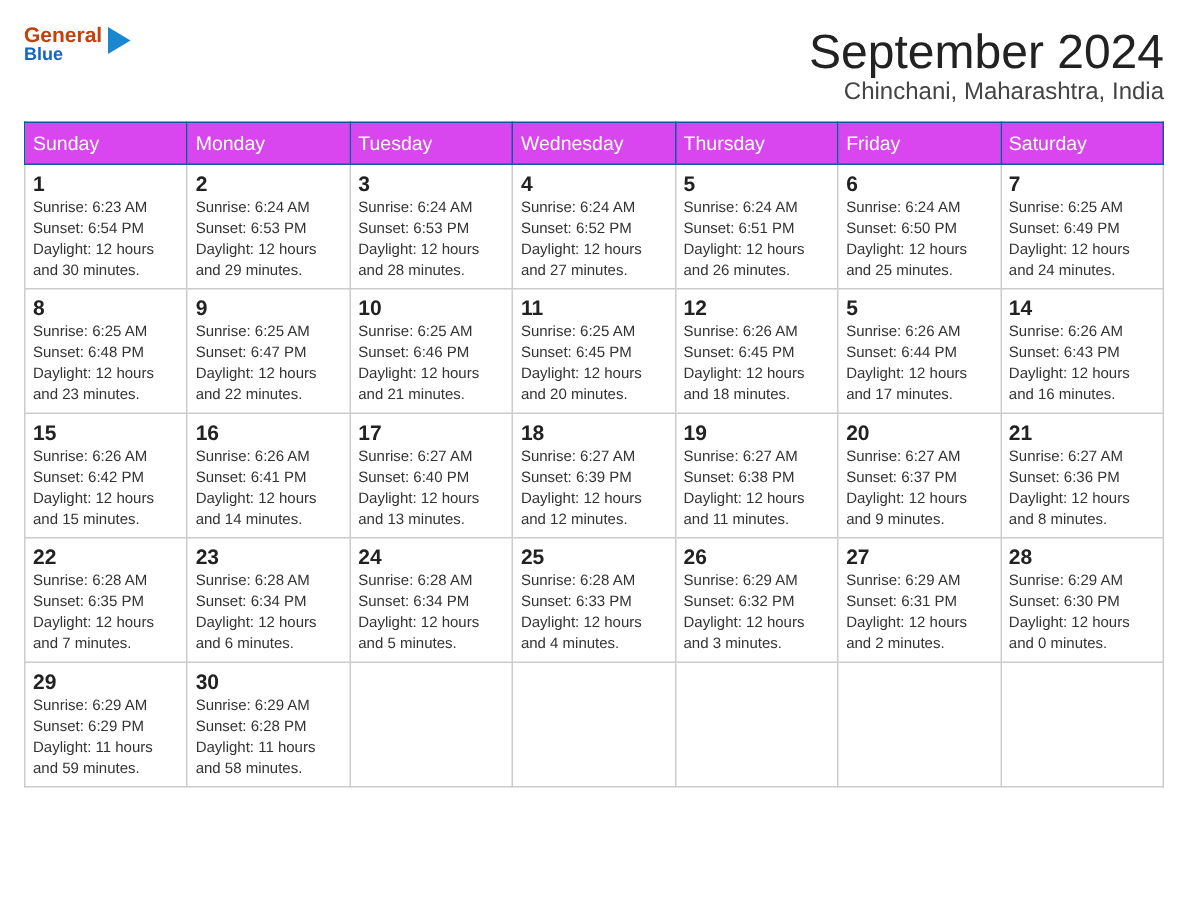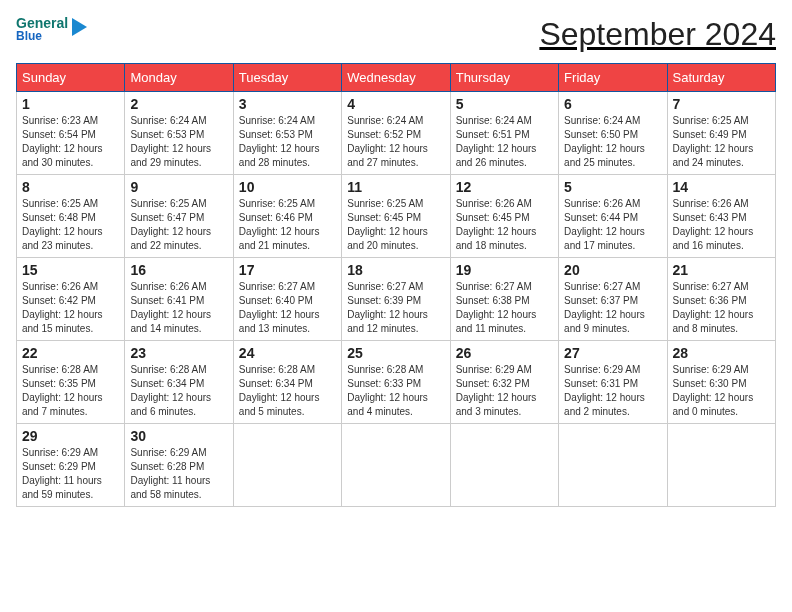--- a/index.html
+++ b/index.html
@@ -11,38 +11,37 @@
       padding: 16px;
     }
     .header-area {
       display: flex;
       align-items: flex-start;
       justify-content: space-between;
       margin-bottom: 10px;
     }
     .title-area {
       text-align: right;
-      text-decoration: underline;
     }
     .month-title {
       font-size: 32px;
       font-weight: normal;
       color: #222;
     }
     .subtitle {
       font-size: 16px;
       color: #444;
     }
     .calendar {
       width: 100%;
       border-collapse: collapse;
       font-size: 11px;
     }
     .calendar th {
-      background-color: #ef4444;
+      background-color: #d946ef;
       color: #fff;
       text-align: left;
       padding: 6px 5px;
       font-size: 13px;
       font-weight: normal;
       border: 1px solid #1255a0;
     }
     .calendar td {
       vertical-align: top;
       border: 1px solid #ccc;
@@ -75,21 +74,21 @@
       gap: 2px;
     }
     .logo-gb {
       display: flex;
       flex-direction: column;
       line-height: 1;
     }
     .logo-general {
       font-size: 14px;
       font-weight: bold;
-      color: #0f766e;
+      color: #c2410c;
       text-align: center;
     }
     .logo-blue-text {
       font-size: 12px;
       font-weight: bold;
       color: #1565c0;
     }
     .logo-icon {
       display: inline-block;
       width: 0;
@@ -107,20 +106,21 @@
 <div class="header-area">
   <div class="logo-wrapper">
     <div class="logo-gb">
       <span class="logo-general">General</span>
       <span class="logo-blue-text">Blue</span>
     </div>
     <span class="logo-icon"></span>
   </div>
   <div class="title-area">
     <div class="month-title">September 2024</div>
+    <div class="subtitle">Chinchani, Maharashtra, India</div>
   </div>
 </div>
 
 <table class="calendar">
   <thead>
     <tr>
       <th>Sunday</th>
       <th>Monday</th>
       <th>Tuesday</th>
       <th>Wednesday</th>

